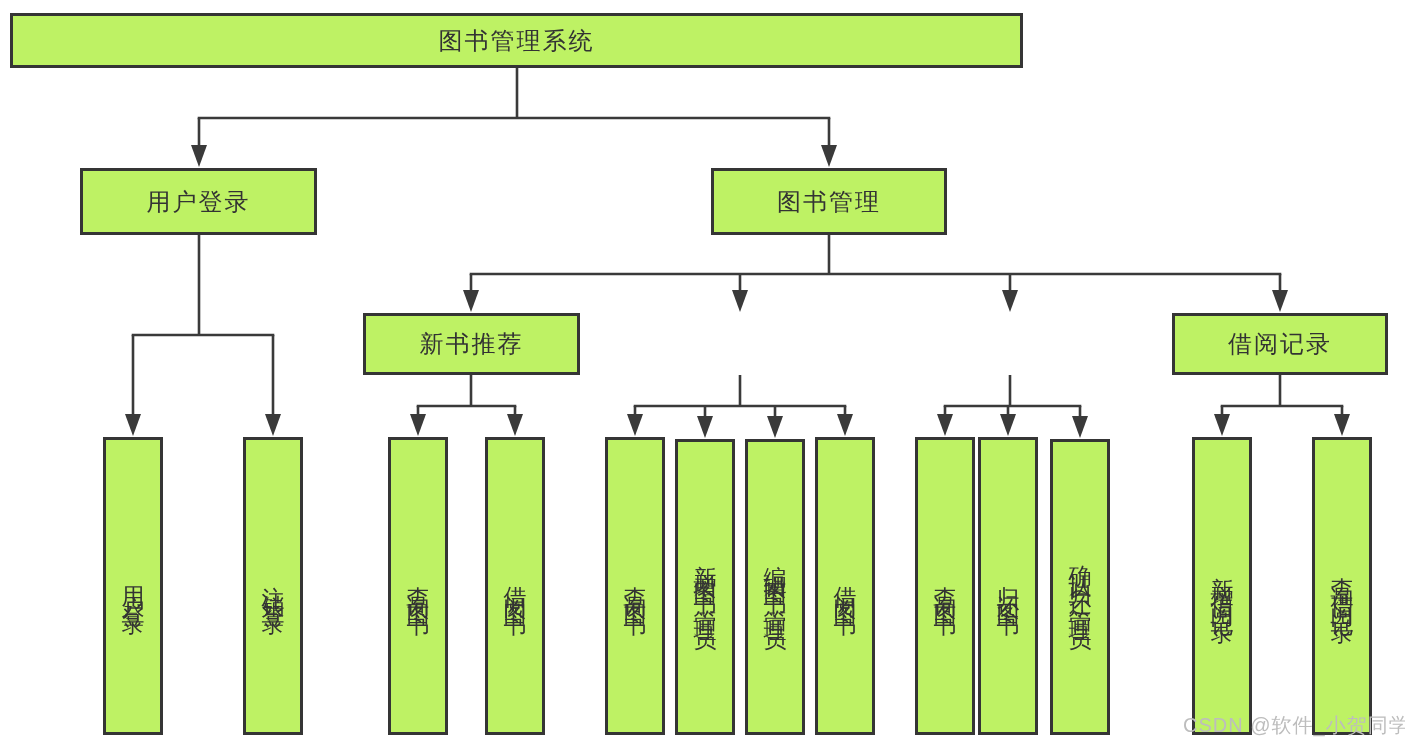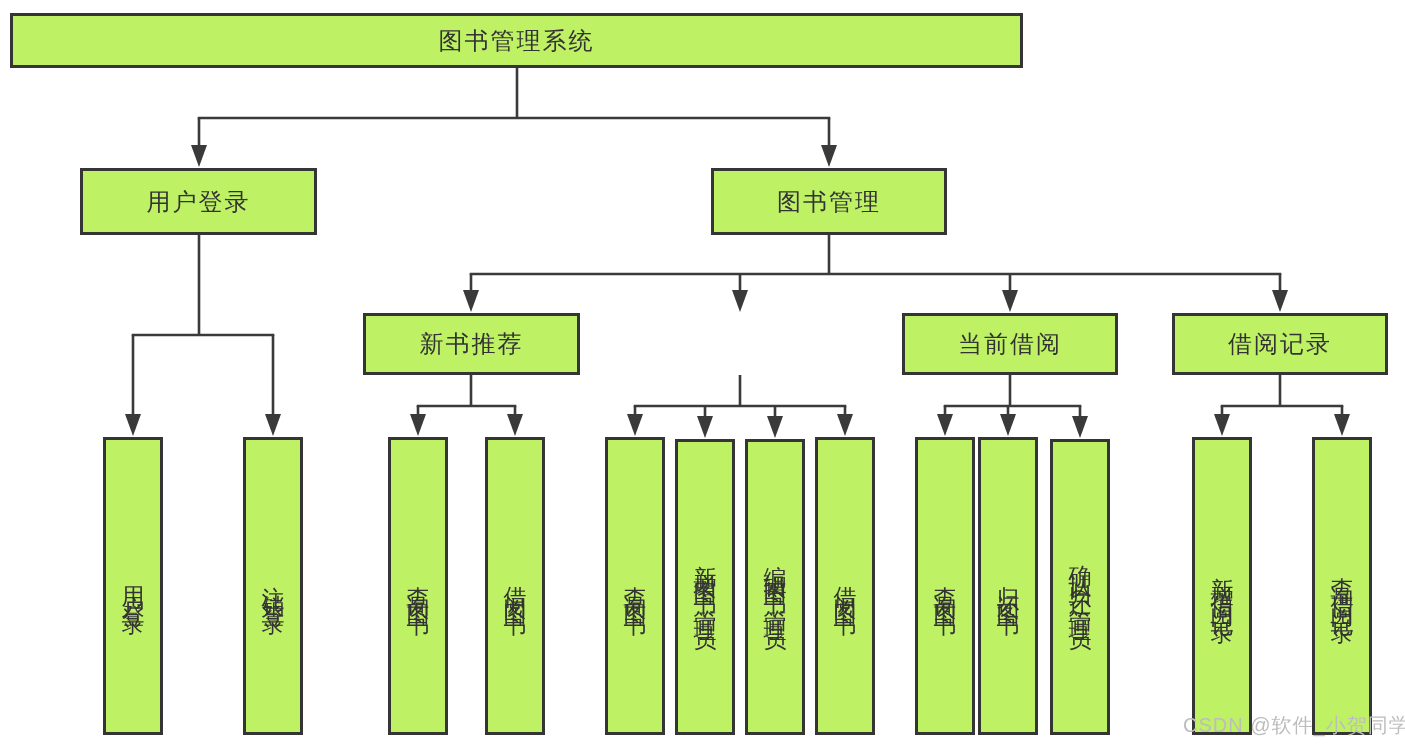--- a/index.html
+++ b/index.html
@@ -120,23 +120,20 @@
   <div class="box h" style="left:80px; top:168px; width:237px; height:67px;">
     <span>用户登录</span>
   </div>
   <div class="box h" style="left:363px; top:313px; width:217px; height:62px;">
     <span>新书推荐</span>
   </div>
 
   <div class="box h" style="left:711px; top:168px; width:236px; height:67px;">
     <span>图书管理</span>
   </div>
-  <div class="box h" style="left:902px; top:313px; width:216px; height:62px;">
-    <span>当前借阅</span>
-  </div>
   <div class="box h" style="left:1172px; top:313px; width:216px; height:62px;">
     <span>借阅记录</span>
   </div>
 
   <div class="box v" style="left:103px; top:437px; width:60px; height:298px;">
     <span>用户登录</span>
   </div>
   <div class="box v" style="left:243px; top:437px; width:60px; height:298px;">
     <span>注销登录</span>
   </div>

